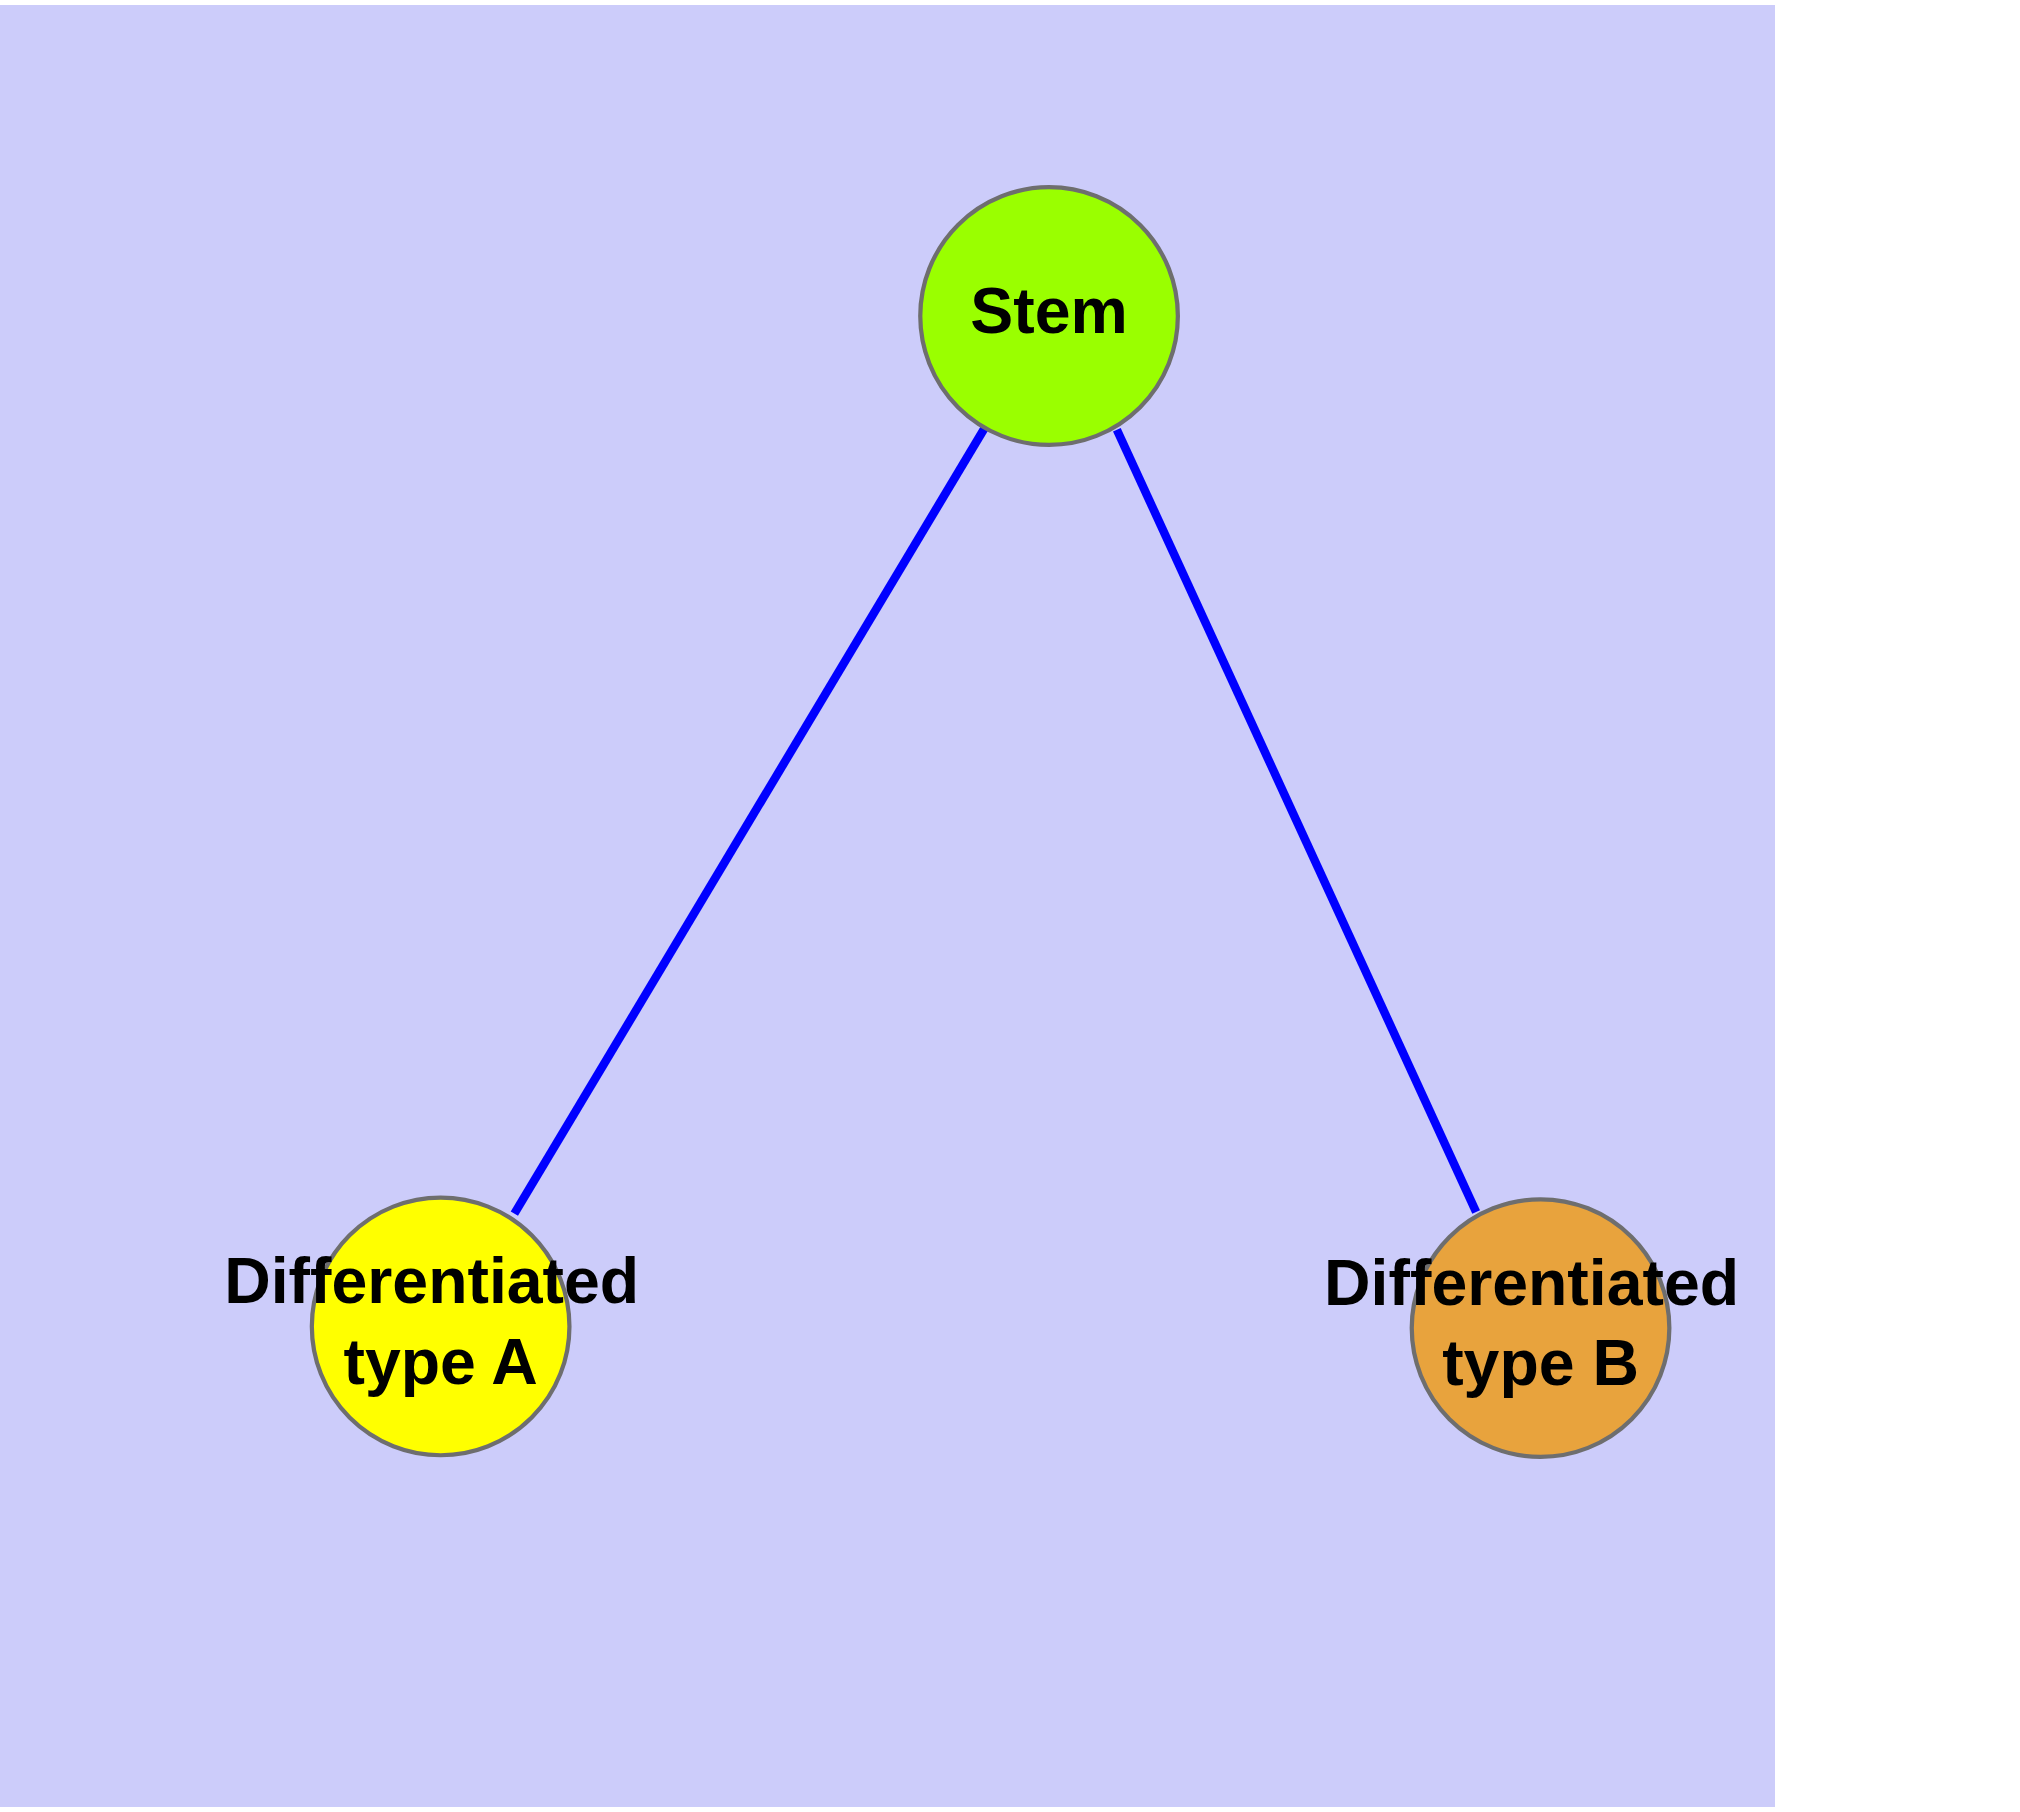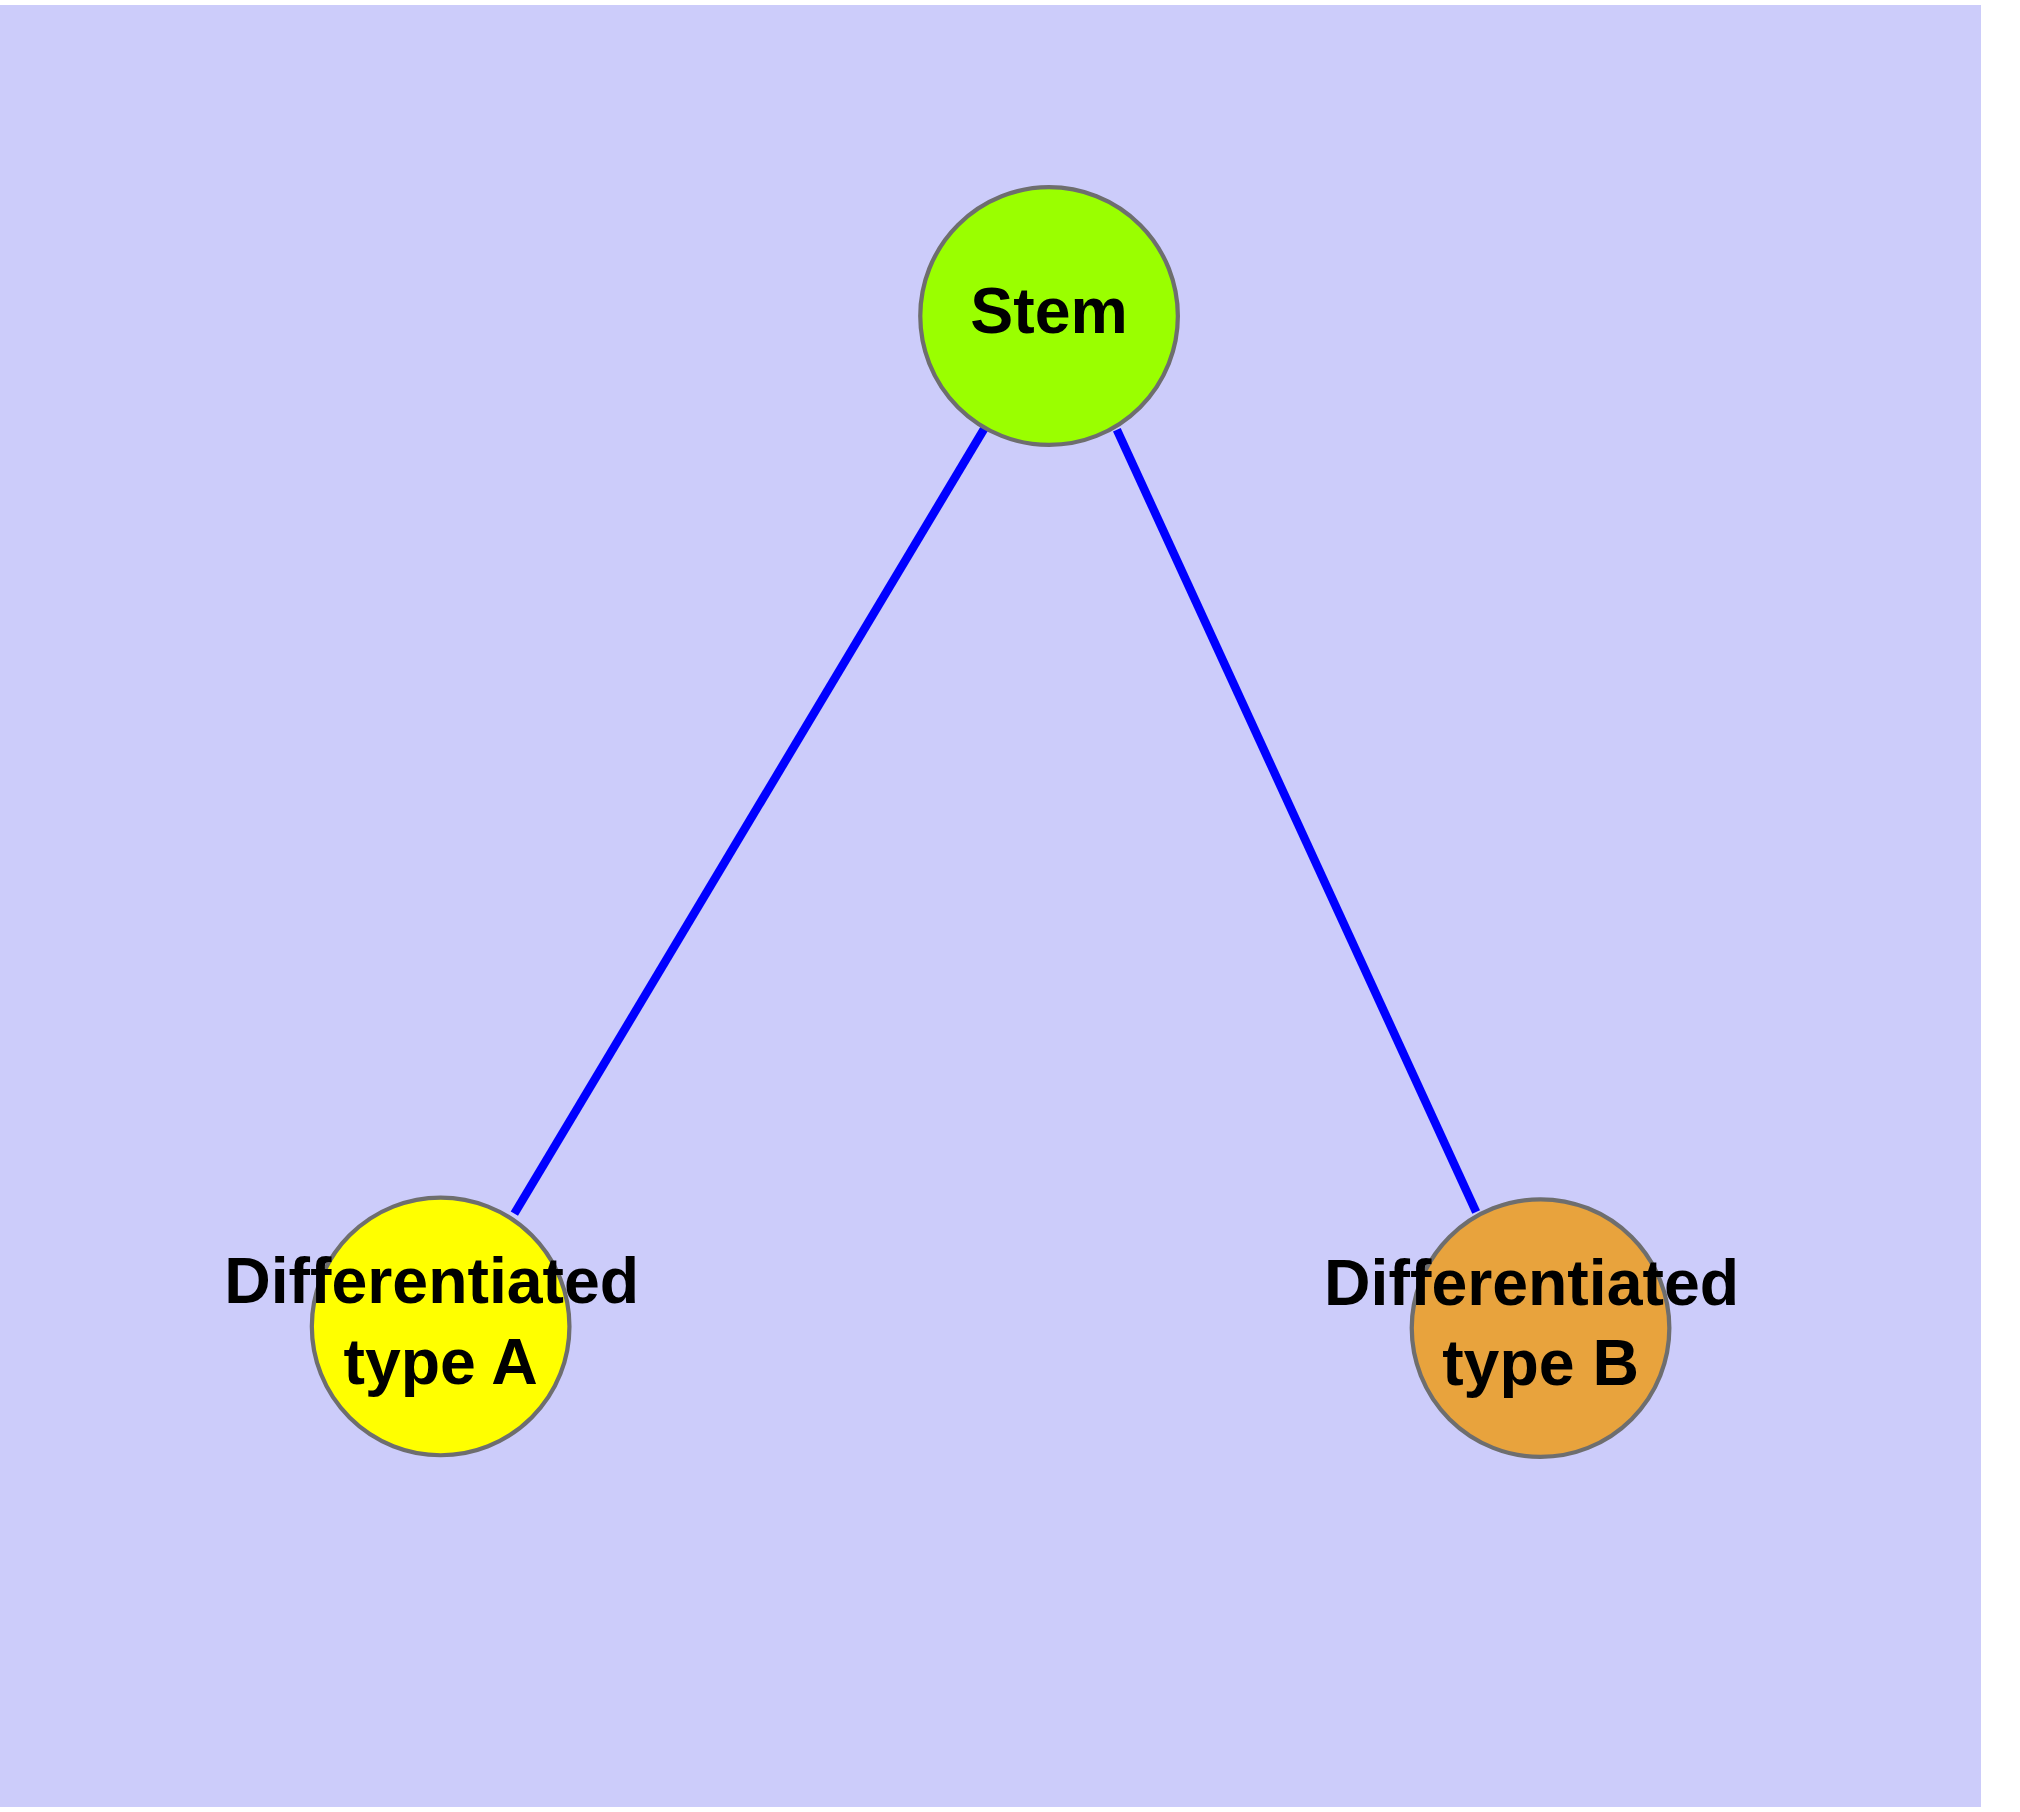--- a/index.html
+++ b/index.html
@@ -3,21 +3,21 @@
 <meta charset="utf-8">
 <title>Cell differentiation graph</title>
 <style>
   html, body {
     margin: 0;
     padding: 0;
     background: #ffffff;
   }
   #stage {
     position: relative;
-    width: 1981px;
+    width: 1775px;
     height: 1812px;
     background: #ffffff;
     overflow: hidden;
     font-family: "Liberation Sans", "DejaVu Sans", sans-serif;
     text-align: right;
   }
   #canvas {
     position: absolute;
     left: 0px;
     top: 5.1px;

